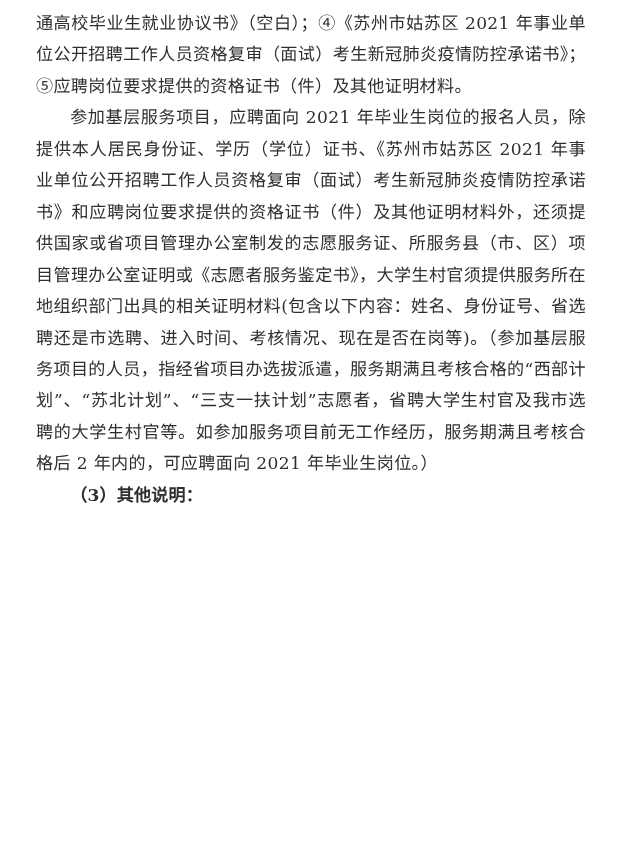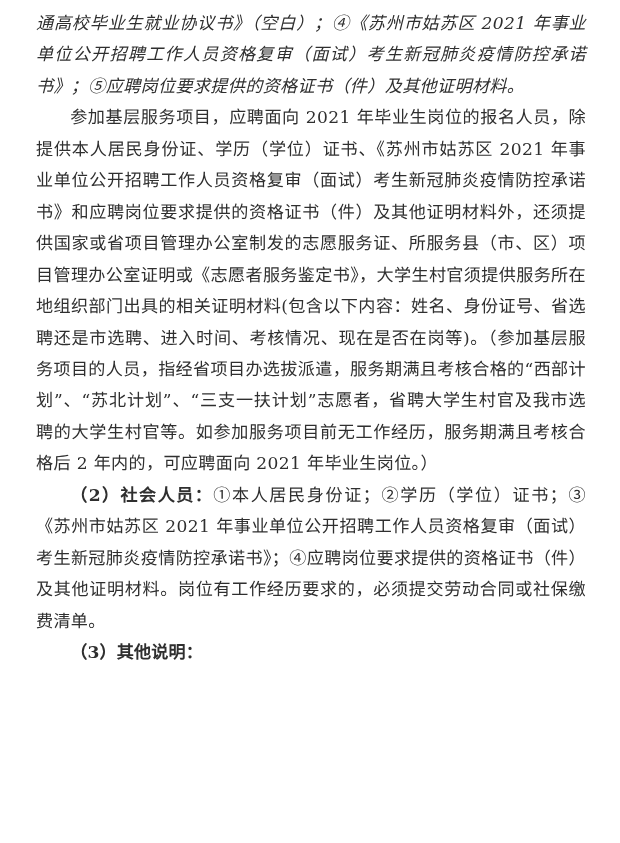--- a/index.html
+++ b/index.html
@@ -37,21 +37,20 @@
     line-height: 31.45px;
     text-align: justify;
     text-justify: inter-ideograph;
     text-indent: 2em;
     letter-spacing: 0.02em;
     color: #2f2f2f;
     word-break: break-all;
   }
   p.para.cont {
     text-indent: 0;
-    font-style: italic;
   }
   p.para.heading-para {
     text-indent: 2em;
   }
   b.hd {
     font-weight: 700;
     letter-spacing: 0.01em;
   }
   
   .doc-body { text-rendering: optimizeLegibility; }
@@ -60,18 +59,17 @@
 <body>
 
 <div class="page">
   <div class="doc-body">
 
     <p class="para cont">通高校毕业生就业协议书》（空白）；④《苏州市姑苏区 2021 年事业单位公开招聘工作人员资格复审（面试）考生新冠肺炎疫情防控承诺书》；⑤应聘岗位要求提供的资格证书（件）及其他证明材料。</p>
 
     <p class="para">参加基层服务项目，应聘面向 2021 年毕业生岗位的报名人员，除提供本人居民身份证、学历（学位）证书、《苏州市姑苏区 2021 年事业单位公开招聘工作人员资格复审（面试）考生新冠肺炎疫情防控承诺书》和应聘岗位要求提供的资格证书（件）及其他证明材料外，还须提供国家或省项目管理办公室制发的志愿服务证、所服务县（市、区）项目管理办公室证明或《志愿者服务鉴定书》，大学生村官须提供服务所在地组织部门出具的相关证明材料(包含以下内容：姓名、身份证号、省选聘还是市选聘、进入时间、考核情况、现在是否在岗等)。（参加基层服务项目的人员，指经省项目办选拔派遣，服务期满且考核合格的“西部计划”、“苏北计划”、“三支一扶计划”志愿者，省聘大学生村官及我市选聘的大学生村官等。如参加服务项目前无工作经历，服务期满且考核合格后 2 年内的，可应聘面向 2021 年毕业生岗位。）</p>
 
 
-    <p class="para heading-para"><b class="hd">（2）社会人员：</b><span>①本人居民身份证；②学历（学位）证书；③《苏州市姑苏区 2021 年事业单位公开招聘工作人员资格复审（面试）考生新冠肺炎疫情防控承诺书》；④应聘岗位要求提供的资格证书（件）及其他证明材料。岗位有工作经历要求的，必须提交劳动合同或社保缴费清单。</span></p>
 
     <p class="para heading-para"><b class="hd">（3）其他说明：</b></p>
 
   </div>
 </div>
 
 </body></html>

